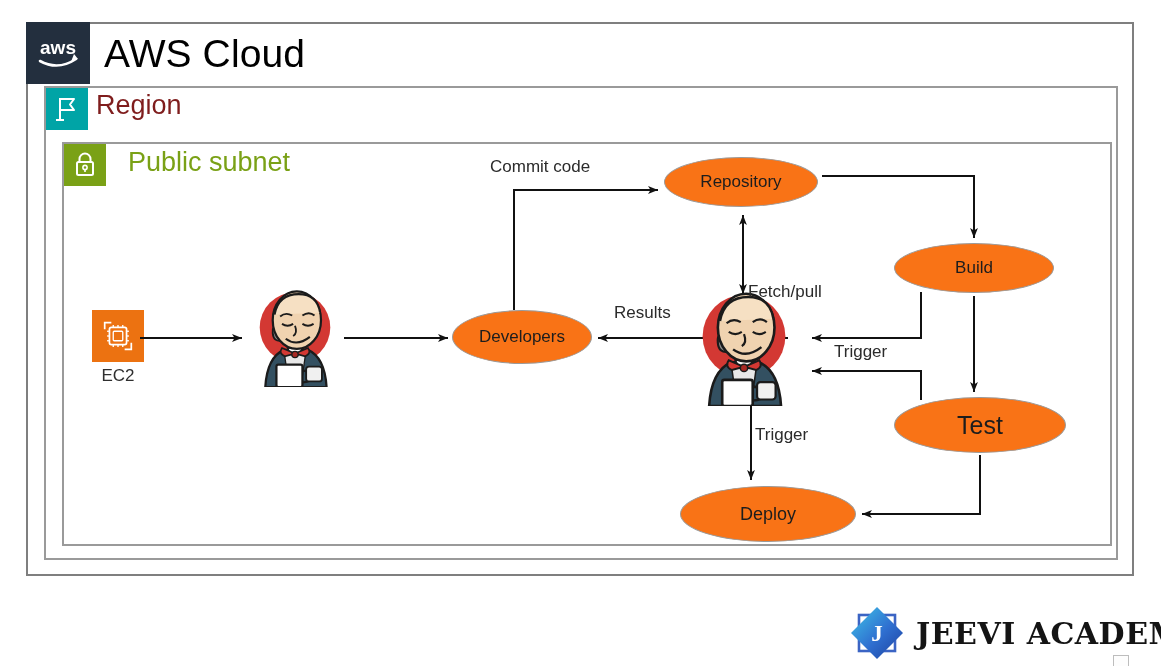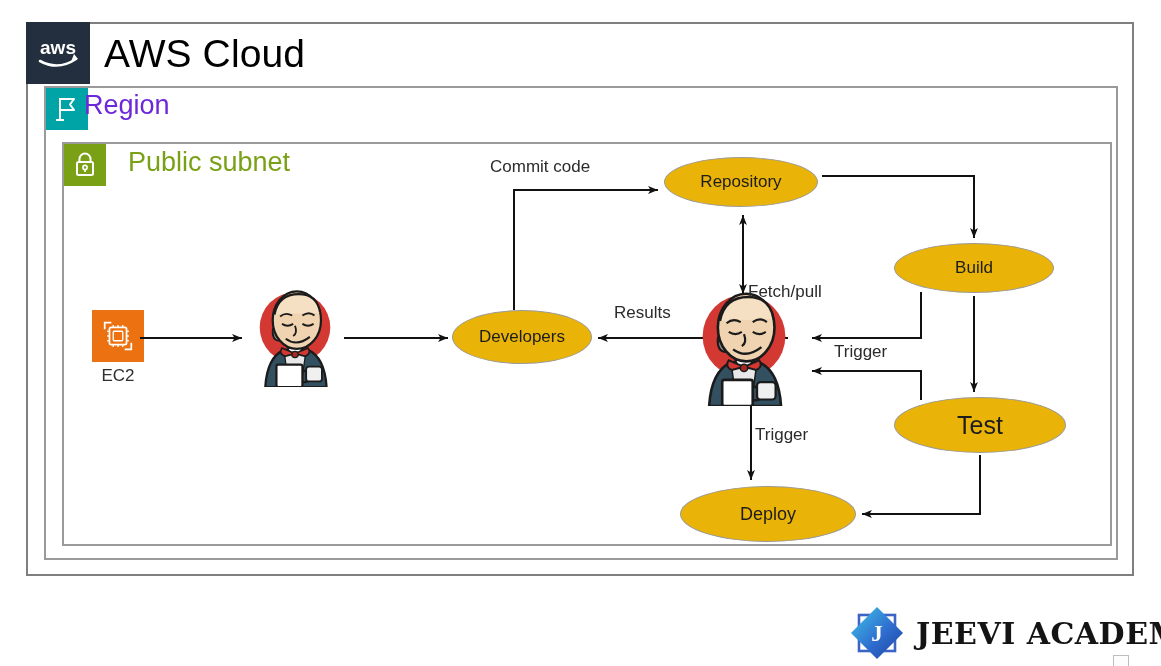--- a/index.html
+++ b/index.html
@@ -61,23 +61,23 @@
     white-space: nowrap;
   }
 
   #region-badge {
     left: 46px; top: 88px;
     width: 42px; height: 42px;
     background: #00a4a6;
   }
   #region-title {
     position: absolute;
-    left: 84px; top: 90px;
+    left: 96px; top: 90px;
     font-size: 27px;
-    color: #6d28d9;
+    color: #7f1d1d;
     white-space: nowrap;
   }
 
   #subnet-badge {
     left: 64px; top: 144px;
     width: 42px; height: 42px;
     background: #7aa116;
   }
   #subnet-title {
     position: absolute;
@@ -109,21 +109,21 @@
 
   
   .jenkins-mascot { position: absolute; }
   #jenkins-left  { left: 248px; top: 283px; width: 94px;  height: 104px; }
   #jenkins-center{ left: 689px; top: 284px; width: 110px; height: 122px; }
 
   
   .ellipse-node {
     position: absolute;
     box-sizing: border-box;
-    background: #eab308;
+    background: #f97316;
     border: 1.6px solid #9a9a9a;
     border-radius: 50%;
     display: flex;
     align-items: center;
     justify-content: center;
     color: #1d1d1d;
   }
   #node-repository { left: 664px; top: 157px; width: 154px; height: 50px; font-size: 17px; }
   #node-build      { left: 894px; top: 243px; width: 160px; height: 50px; font-size: 17px; }
   #node-test       { left: 894px; top: 397px; width: 172px; height: 56px; font-size: 25px; }

